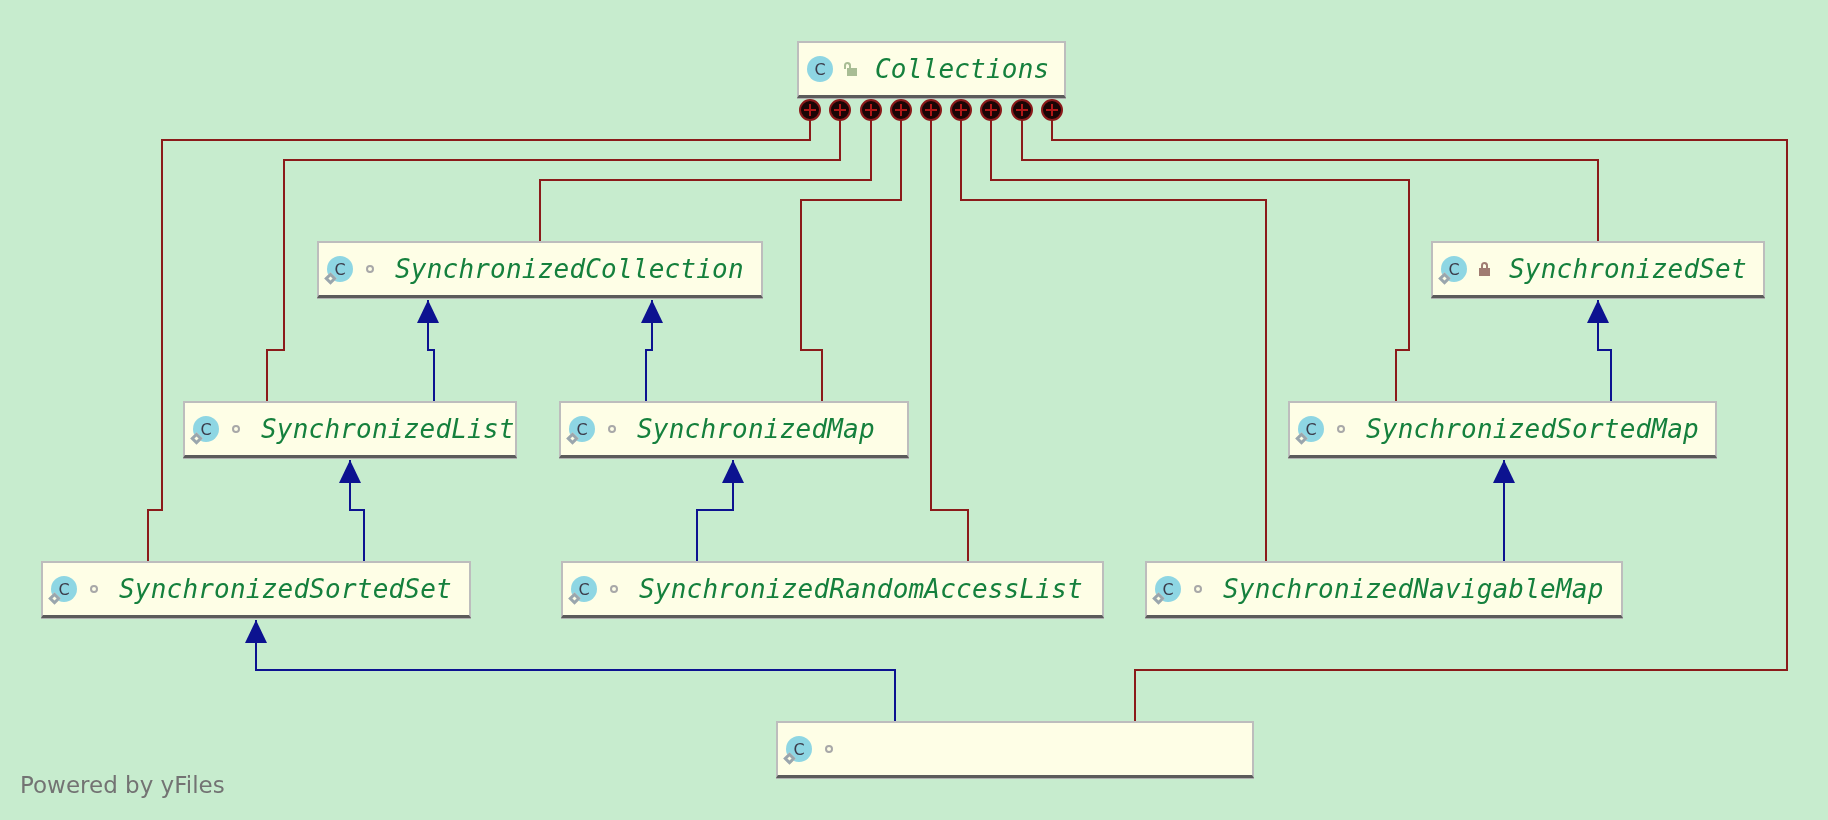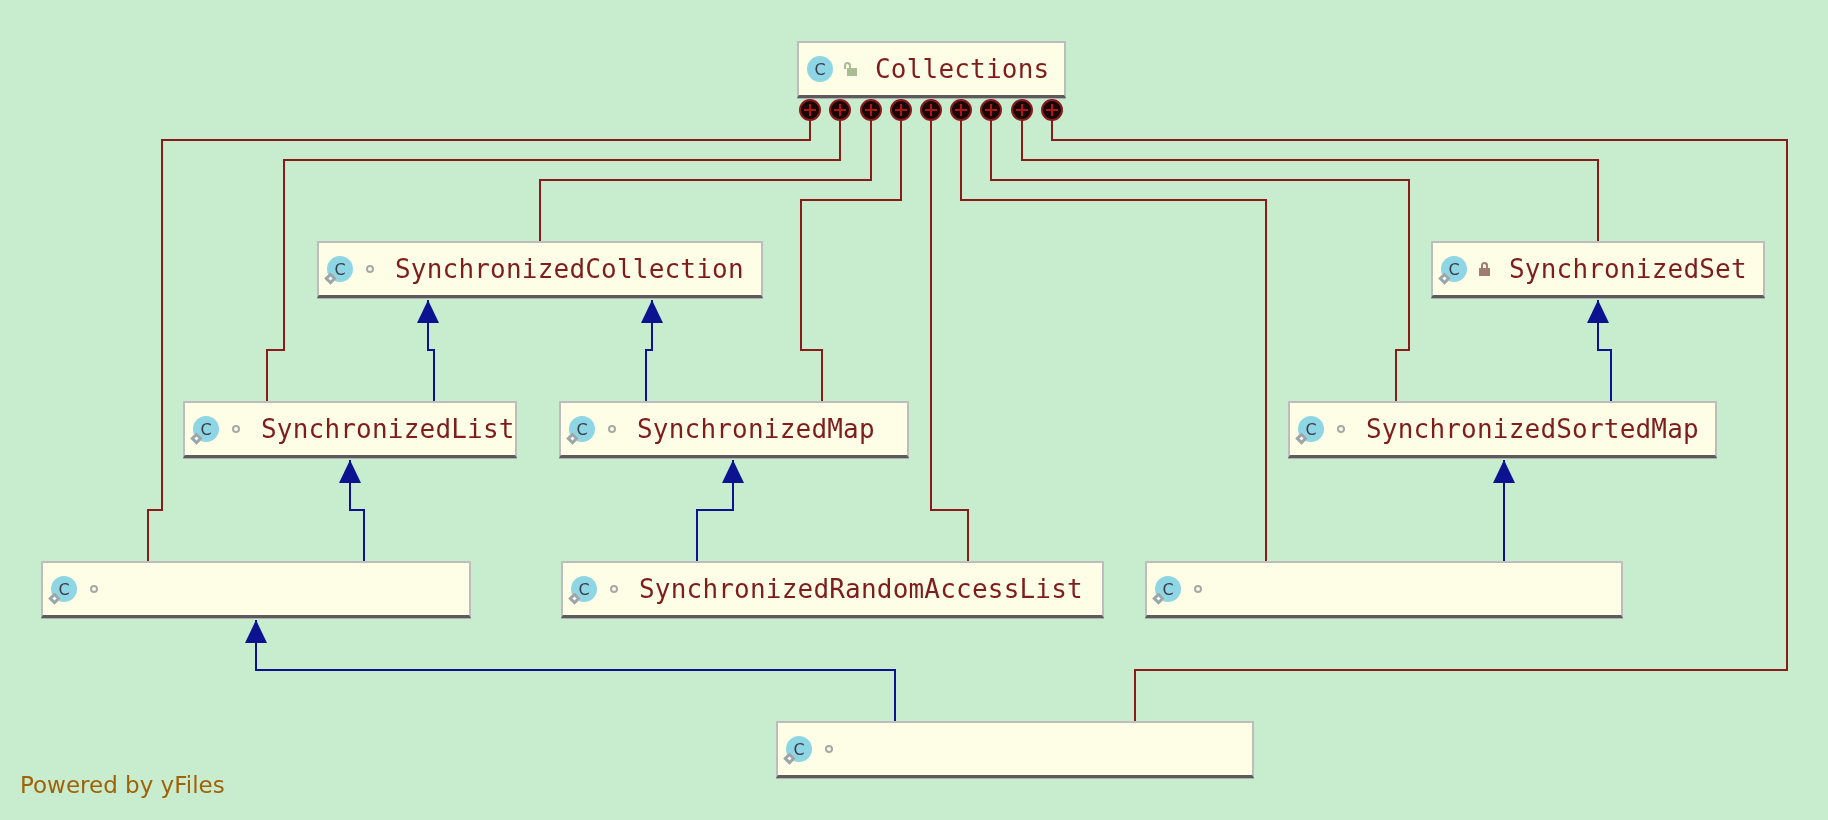--- a/index.html
+++ b/index.html
@@ -31,26 +31,27 @@
   }
   .vis { width: 22px; display: flex; justify-content: center; margin-left: 6px; }
   .vis-pkg { width: 8px; height: 8px; border-radius: 50%; border: 2px solid #a8a8a8; box-sizing: border-box; }
   .vis-lock { position: relative; width: 11px; height: 14px; }
   .vis-lock .shackle { position:absolute; left:2px; top:0; width:7px; height:7px; border:2px solid #a07c72; border-bottom:none; border-radius:4px 4px 0 0; box-sizing:border-box;}
   .vis-lock .body { position:absolute; left:0; top:6px; width:11px; height:8px; background:#a07c72; }
   .vis-open { position: relative; width: 13px; height: 14px; }
   .vis-open .shackle { position:absolute; left:0; top:0; width:7px; height:7px; border:2px solid #a8bd94; border-bottom:none; border-radius:4px 4px 0 0; box-sizing:border-box;}
   .vis-open .body { position:absolute; left:3px; top:6px; width:10px; height:8px; background:#a8bd94; }
   .label {
-    color: #7f1d1d; font-size: 26px; margin-left: 14px; white-space: nowrap;
+    color: #15803d; font-size: 26px; margin-left: 14px; white-space: nowrap;
     letter-spacing: 0.2px;
+    font-style: italic;
   }
   #watermark {
     position: absolute; left: 20px; top: 772px;
-    font-family: "DejaVu Sans", sans-serif; font-size: 23px; color: #a16207;
+    font-family: "DejaVu Sans", sans-serif; font-size: 23px; color: #737373;
   }
 </style>
 </head>
 <body>
 
 <svg id="edges" xmlns="http://www.w3.org/2000/svg">
     <polyline points="810,110 810,140 162,140 162,510 148,510 148,561" fill="none" stroke="#8b1a1a" stroke-width="2"></polyline>
     <polyline points="840,110 840,160 284,160 284,350 267,350 267,401" fill="none" stroke="#8b1a1a" stroke-width="2"></polyline>
     <polyline points="871,110 871,180 540,180 540,241" fill="none" stroke="#8b1a1a" stroke-width="2"></polyline>
     <polyline points="901,110 901,200 801,200 801,350 822,350 822,401" fill="none" stroke="#8b1a1a" stroke-width="2"></polyline>
@@ -186,39 +187,41 @@
     <span class="label">SynchronizedSortedMap</span>
   </div>
 <div class="node" style="left:41px;top:561px;width:430px;height:57px;">
     <span class="cicon">
       <span>C</span>
       <span class="diamond"></span>
     </span>
     <span class="vis">
       <span class="vis-pkg"></span>
     </span>
+    <span class="label">SynchronizedSortedSet</span>
   </div>
 <div class="node" style="left:561px;top:561px;width:543px;height:57px;">
     <span class="cicon">
       <span>C</span>
       <span class="diamond"></span>
     </span>
     <span class="vis">
       <span class="vis-pkg"></span>
     </span>
     <span class="label">SynchronizedRandomAccessList</span>
   </div>
 <div class="node" style="left:1145px;top:561px;width:478px;height:57px;">
     <span class="cicon">
       <span>C</span>
       <span class="diamond"></span>
     </span>
     <span class="vis">
       <span class="vis-pkg"></span>
     </span>
+    <span class="label">SynchronizedNavigableMap</span>
   </div>
 <div class="node" style="left:776px;top:721px;width:478px;height:57px;">
     <span class="cicon">
       <span>C</span>
       <span class="diamond"></span>
     </span>
     <span class="vis">
       <span class="vis-pkg"></span>
     </span>
   </div>

